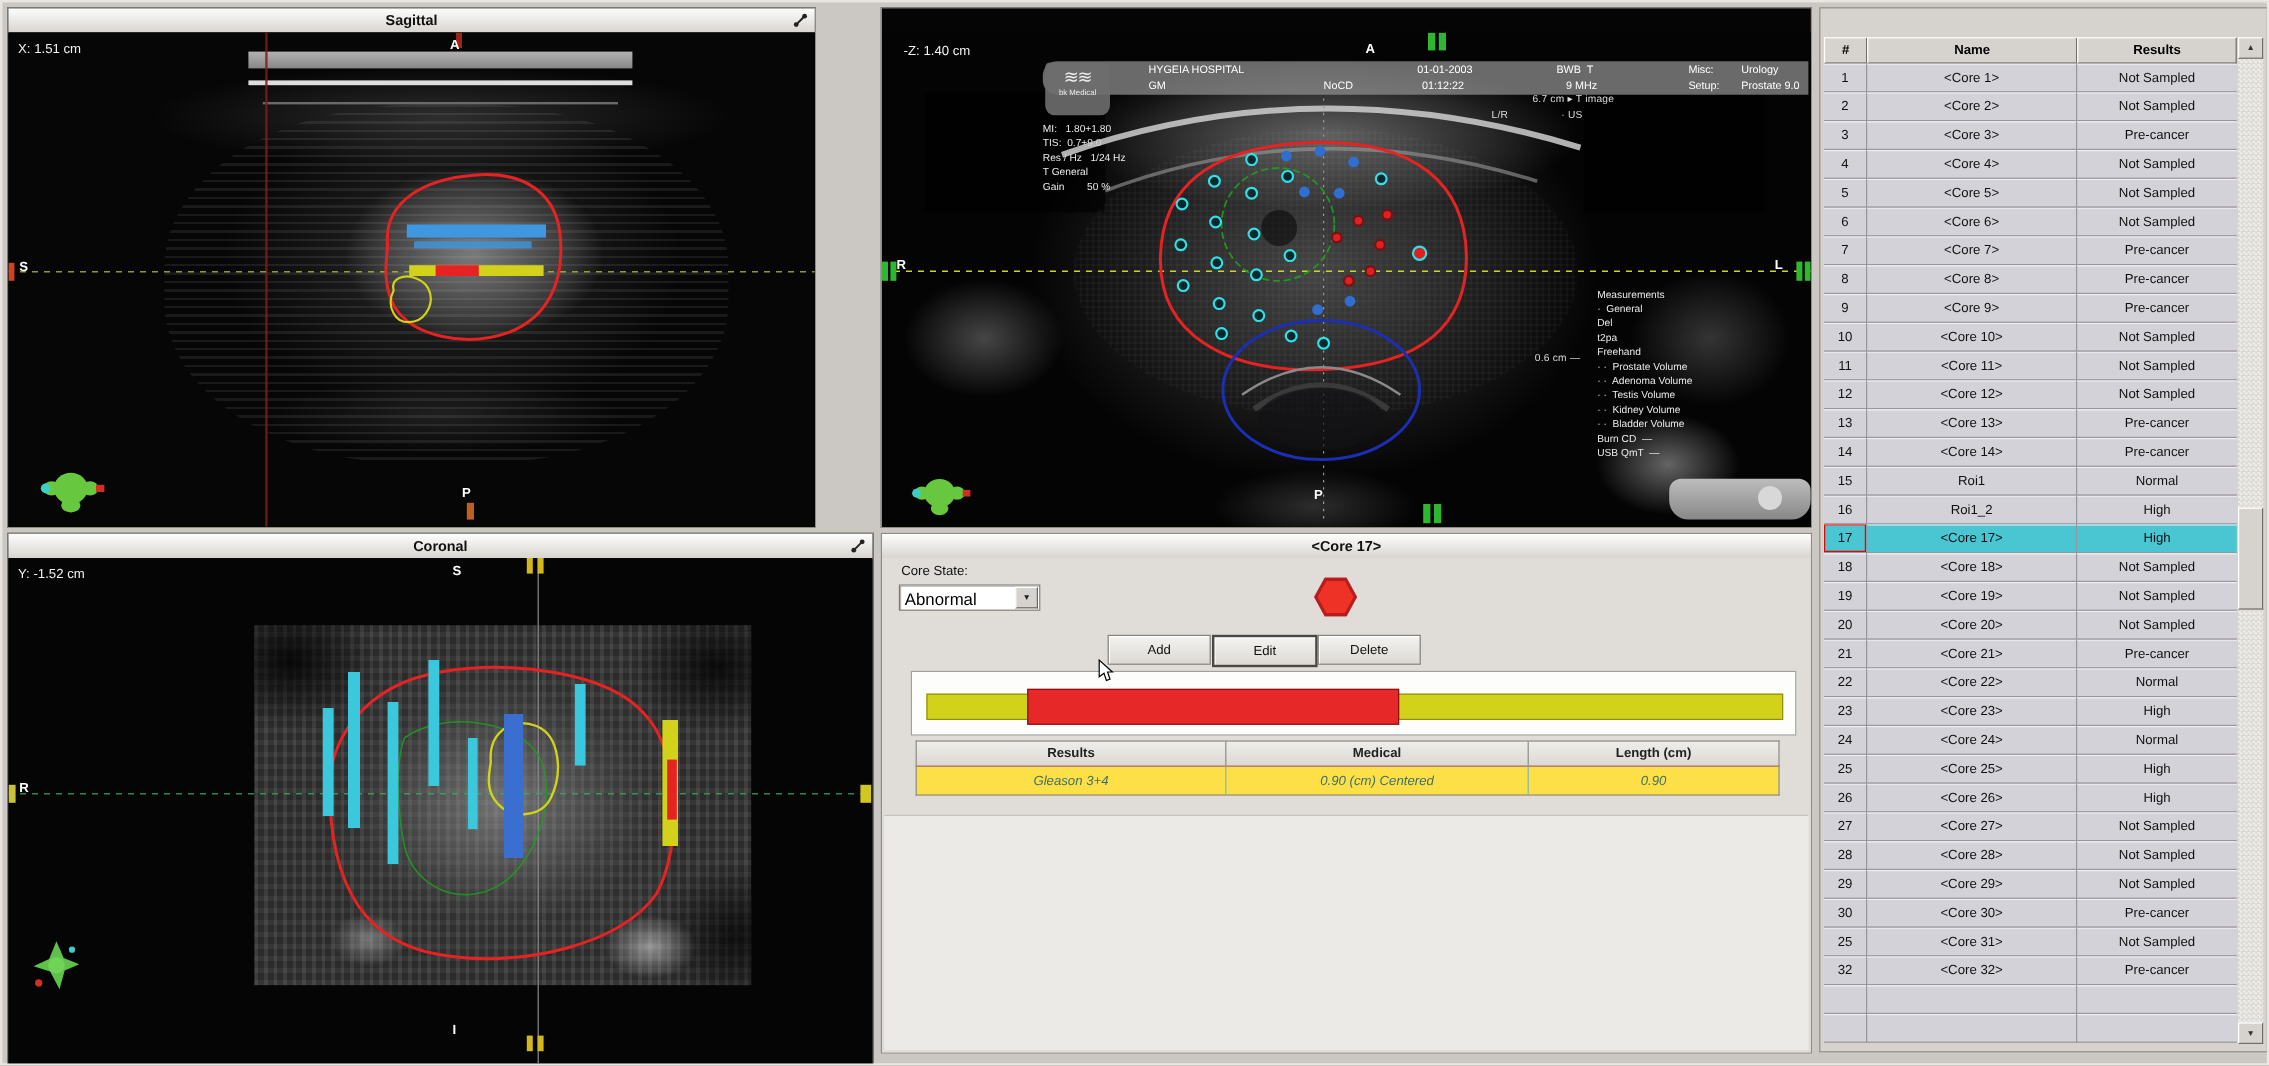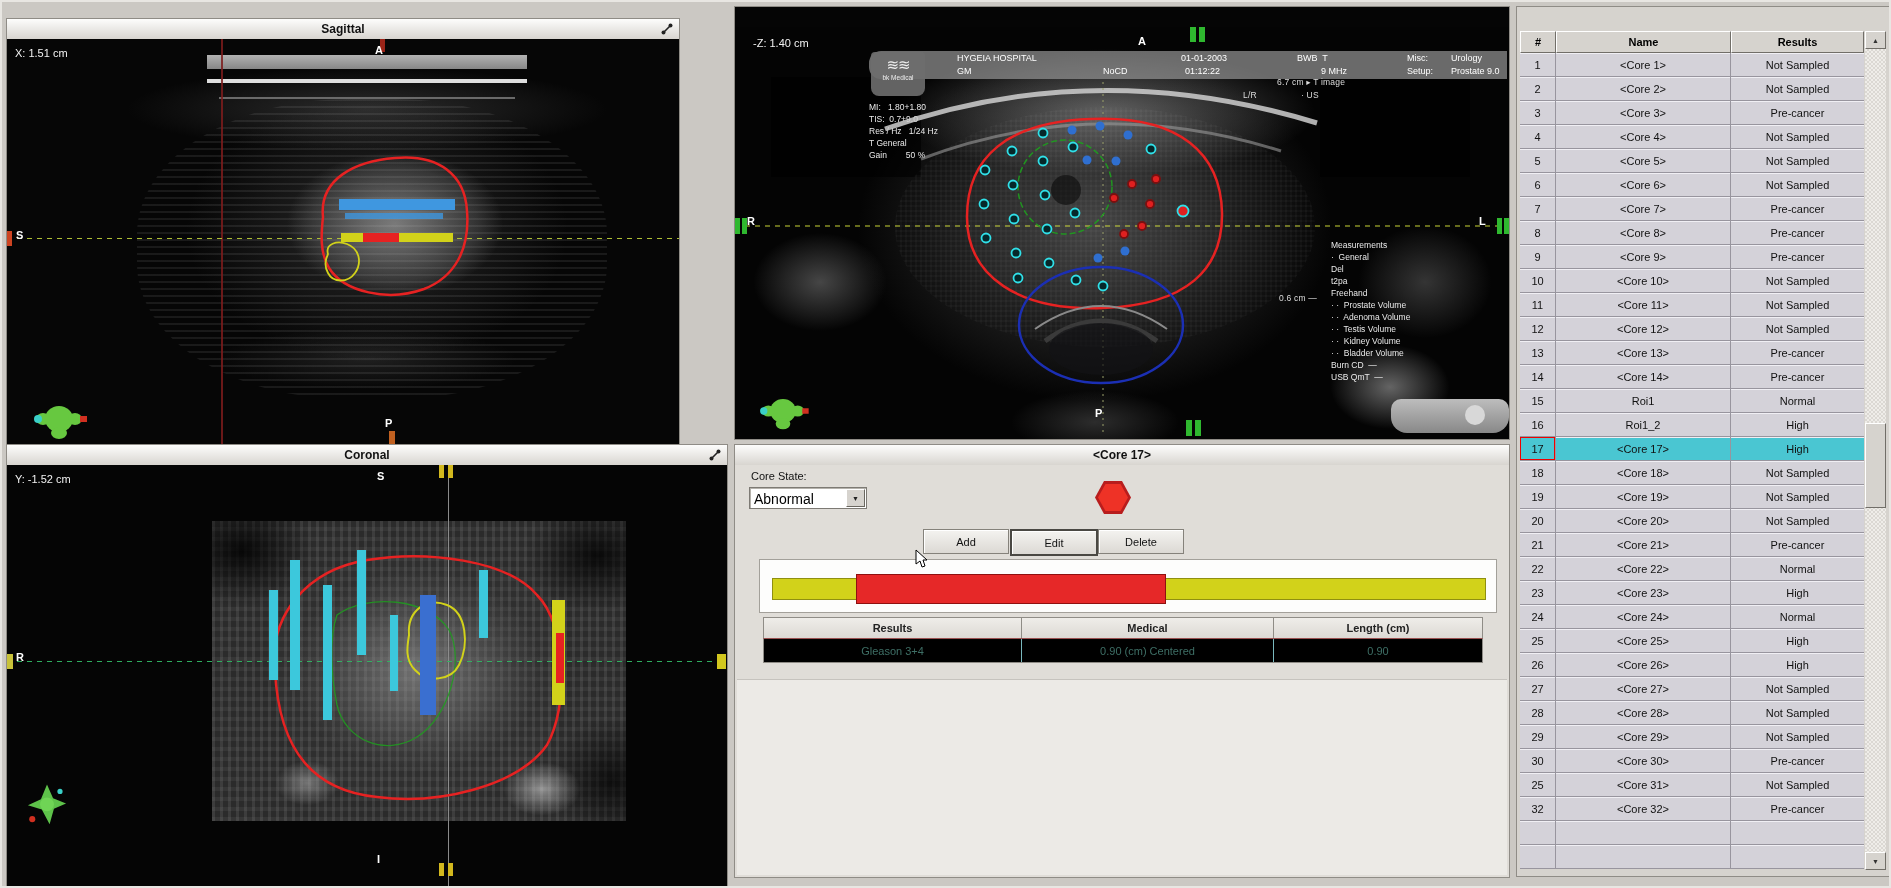--- a/index.html
+++ b/index.html
@@ -83,21 +83,21 @@
   .hexagon::after{content:"";position:absolute;left:3px;top:3px;right:3px;bottom:3px;background:#ee3226;
            clip-path:polygon(25% 0,75% 0,100% 50%,75% 100%,25% 100%,0 50%);}
   .barbox{position:absolute;left:24px;top:94px;width:736px;height:52px;background:#fdfdfc;border:1px solid #a3a09a;}
   .barbox .yellow{position:absolute;left:12px;top:18px;width:712px;height:20px;background:#d2d21a;border:1px solid #8f8f10;}
   .barbox .red{position:absolute;left:96px;top:14px;width:308px;height:28px;background:#e62828;border:1px solid #8f1010;}
   .rtable{position:absolute;left:28px;top:152px;width:720px;}
   .rhead{display:flex;height:22px;background:linear-gradient(#efede9,#dcd9d4);border:1px solid #8f8c86;
          border-bottom:1px solid #9a5050;box-sizing:border-box;}
   .rhead .hc{display:flex;align-items:center;justify-content:center;font-size:11px;font-weight:bold;color:#222;
          border-right:1px solid #8f8c86;box-sizing:border-box;}
-  .rrow{display:flex;height:24px;background:#000000;border:1px solid #8f8c86;border-top:none;box-sizing:border-box;}
+  .rrow{display:flex;height:24px;background:#fde047;border:1px solid #8f8c86;border-top:none;box-sizing:border-box;font-style:italic;}
   .rrow .dc{display:flex;align-items:center;justify-content:center;font-size:11px;color:#3e6f66;
          border-right:1px solid #79b8bd;box-sizing:border-box;}
   .w1{width:258px;} .w2{width:252px;} .w3{flex:1;border-right:none !important;}
   .lowerarea{position:absolute;left:2px;right:2px;top:214px;bottom:2px;background:#eceae6;border-top:1px solid #c6c3be;}
   
   .corelist{background:#d6d3ce;border:1px solid #8f8c86;}
   .cltitle{height:24px;display:flex;align-items:center;justify-content:center;font-size:13px;font-weight:bold;color:#000;}
   .clhead{position:absolute;left:3px;top:24px;display:flex;height:22px;}
   .clhead .hc{background:#d6d3ce;border:1px solid;border-color:#fff #716e68 #716e68 #fff;
       display:flex;align-items:center;justify-content:center;font-size:11px;font-weight:bold;box-sizing:border-box;}
@@ -115,21 +115,21 @@
       font-size:7px;color:#333;box-sizing:border-box;cursor:pointer;}
   .sthumb{position:absolute;left:0;top:392px;width:21px;height:85px;background:#d6d3ce;border:1px solid;
       border-color:#fff #716e68 #716e68 #fff;box-sizing:border-box;cursor:grab;}
   .cursor-svg{position:absolute;z-index:5;}
 </style>
 </head>
 <body>
 
 <div id="app">
 
-  <div class="panel" style="left:4px;top:16px;width:674px;height:434px">
+  <div class="panel" style="left:4px;top:4px;width:674px;height:434px">
     <div class="titlebar">
       <span>Sagittal</span>
       <svg class="expand" viewBox="0 0 14 14">
         <circle cx="3.5" cy="10.5" r="2" fill="#222"></circle>
           <circle cx="10.5" cy="3.5" r="2" fill="#222"></circle>
         <path d="M4,10 L10,4" stroke="#222" stroke-width="1.6"></path>
         </svg>
     </div>
     <div class="viewport">
       <div class="sag-bg"></div>
@@ -179,21 +179,21 @@
         <span class="wave">≋≋</span>
         <span class="nm">bk Medical</span>
       </div>
       <div class="ushdr">
         <span style="left:88px;top:2px">HYGEIA HOSPITAL</span>
         <span style="left:88px;top:15px">GM</span>
         <span style="left:234px;top:15px">NoCD</span>
         <span style="left:312px;top:2px">01-01-2003</span>
         <span style="left:316px;top:15px">01:12:22</span>
         <span style="left:428px;top:2px">BWB  T</span>
-        <span style="left:452px;top:15px">9 MHz</span>
+        <span style="left:436px;top:15px">9 MHz</span>
         <span style="left:538px;top:2px">Misc:</span>
         <span style="left:582px;top:2px">Urology</span>
         <span style="left:538px;top:15px">Setup:</span>
         <span style="left:582px;top:15px">Prostate 9.0</span>
       </div>
       <div style="position:absolute;left:134px;top:74px">
         <div class="measline"><div class="measline">MI:   1.80+1.80</div><div class="measline">TIS:  0.7+9.0</div><div class="measline">Res / Hz   1/24 Hz</div><div class="measline">T General</div><div class="measline">Gain        50 %</div></div>
       </div>
       <span class="stxt" style="left:542px;top:50px">6.7 cm  ▸ T image</span>
       <span class="stxt" style="left:508px;top:63px">L/R</span>

